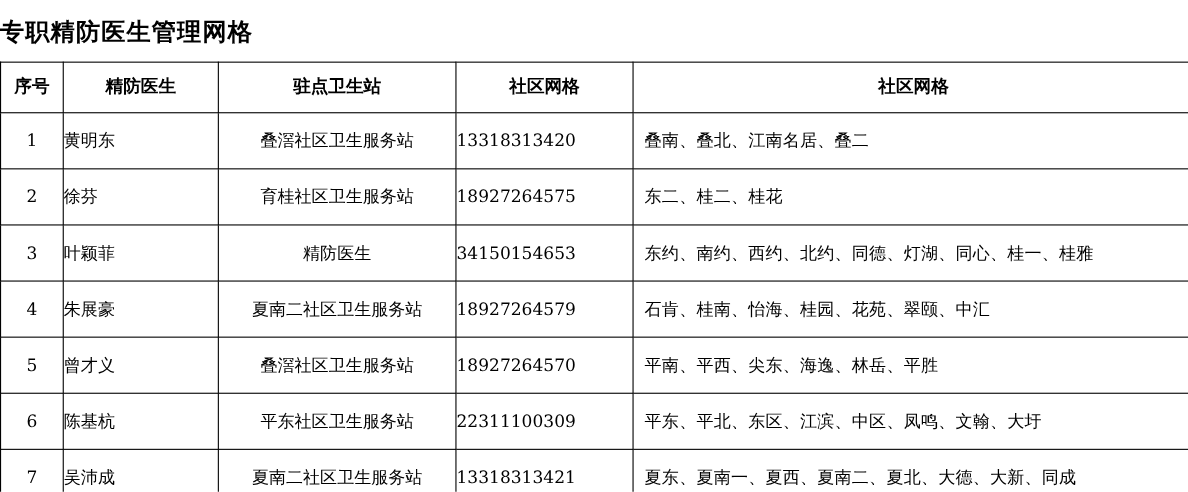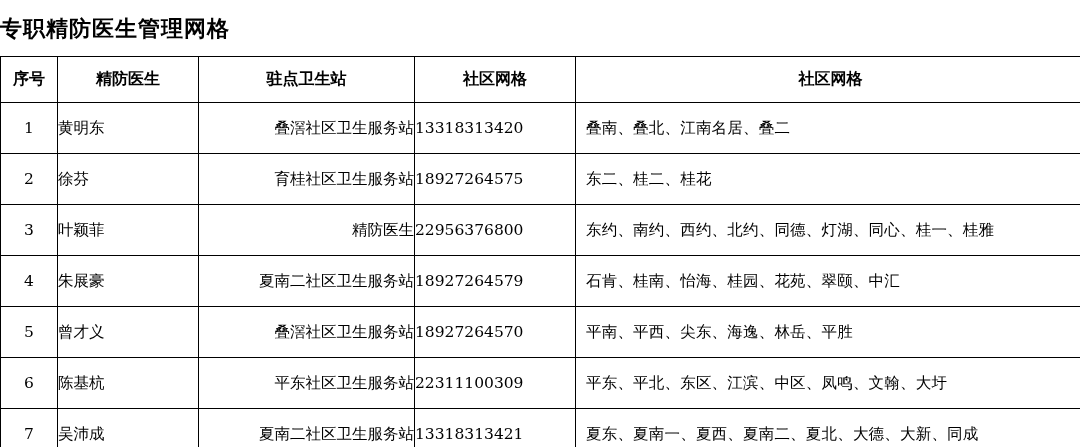--- a/index.html
+++ b/index.html
@@ -44,21 +44,21 @@
   }
   table.grid thead th {
     font-weight: bold;
     font-size: 16px;
     height: 45px;
     text-align: center;
   }
   
   .c-idx   { width: 56px;  text-align: center; }
   .c-name  { width: 140px; }
-  .c-stn   { width: 215px; text-align: right; }
+  .c-stn   { width: 215px; text-align: center; }
   .c-tel   { width: 160px; text-align: left; }
   .c-area  { width: 509px; text-align: left; padding-left: 10px !important; }
   thead .c-area { text-align: center; padding-left: 0 !important; }
   td.c-area {
     letter-spacing: 0.2px;
     white-space: nowrap;
     overflow: hidden;
   }
 </style>
 </head>
@@ -90,21 +90,21 @@
         <td class="c-idx">2</td>
         <td class="c-name">徐芬</td>
         <td class="c-stn">育桂社区卫生服务站</td>
         <td class="c-tel">18927264575</td>
         <td class="c-area">东二、桂二、桂花</td>
       </tr>
       <tr>
         <td class="c-idx">3</td>
         <td class="c-name">叶颖菲</td>
         <td class="c-stn">精防医生</td>
-        <td class="c-tel">22956376800</td>
+        <td class="c-tel">34150154653</td>
         <td class="c-area">东约、南约、西约、北约、同德、灯湖、同心、桂一、桂雅</td>
       </tr>
       <tr>
         <td class="c-idx">4</td>
         <td class="c-name">朱展豪</td>
         <td class="c-stn">夏南二社区卫生服务站</td>
         <td class="c-tel">18927264579</td>
         <td class="c-area">石肯、桂南、怡海、桂园、花苑、翠颐、中汇</td>
       </tr>
       <tr>

